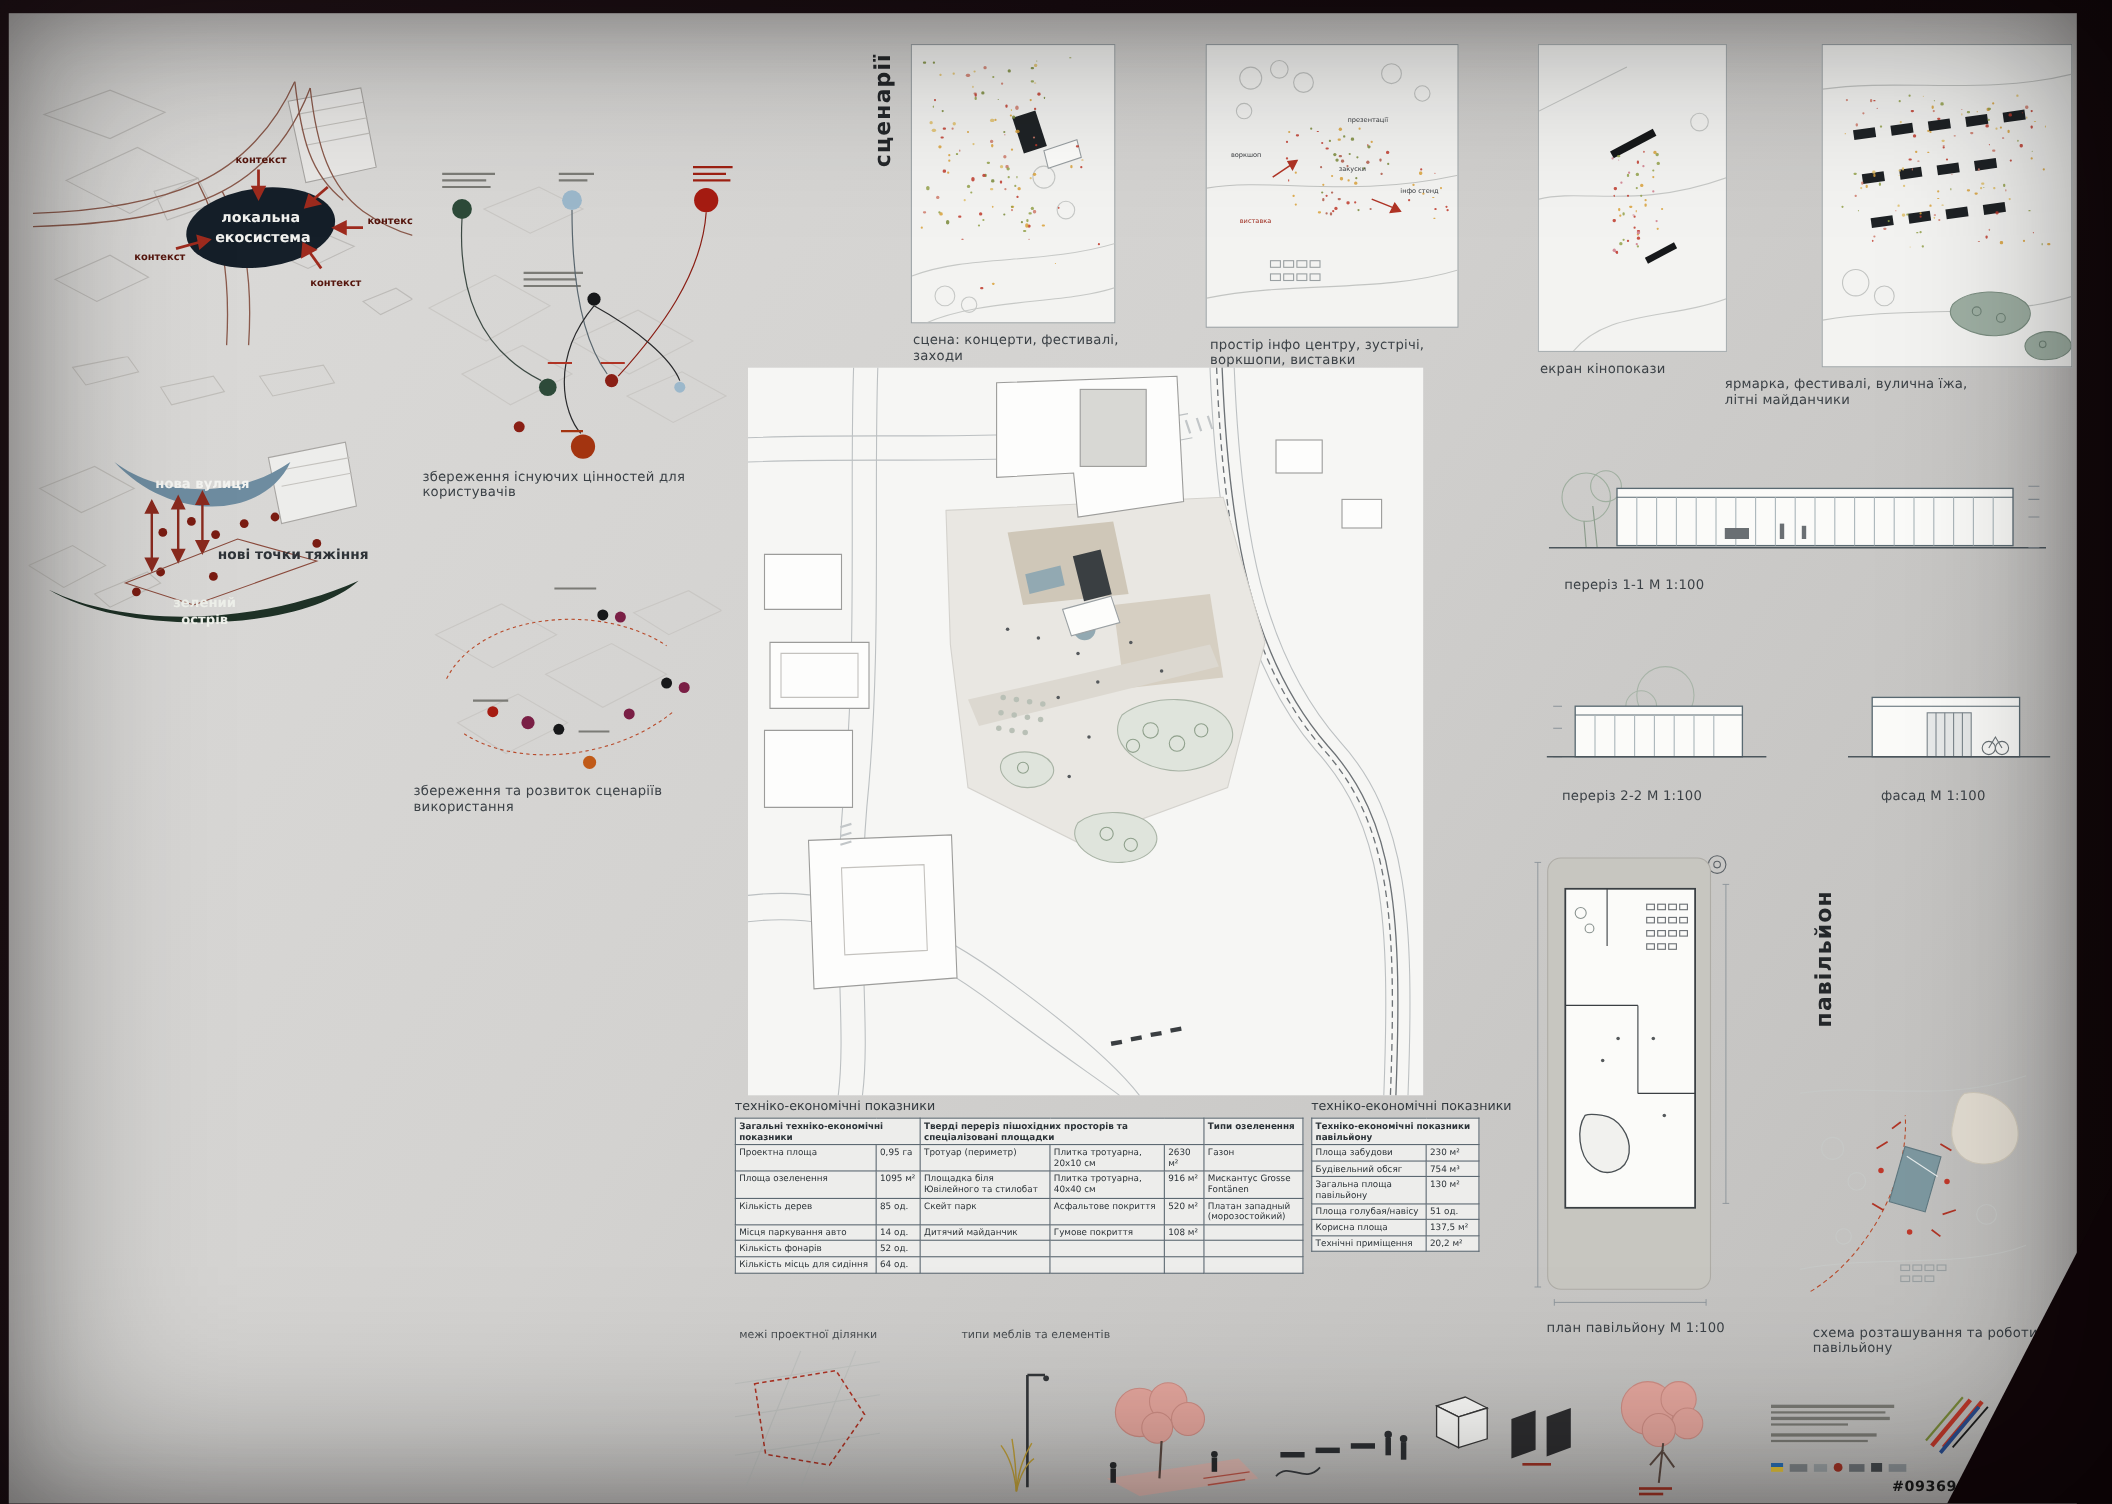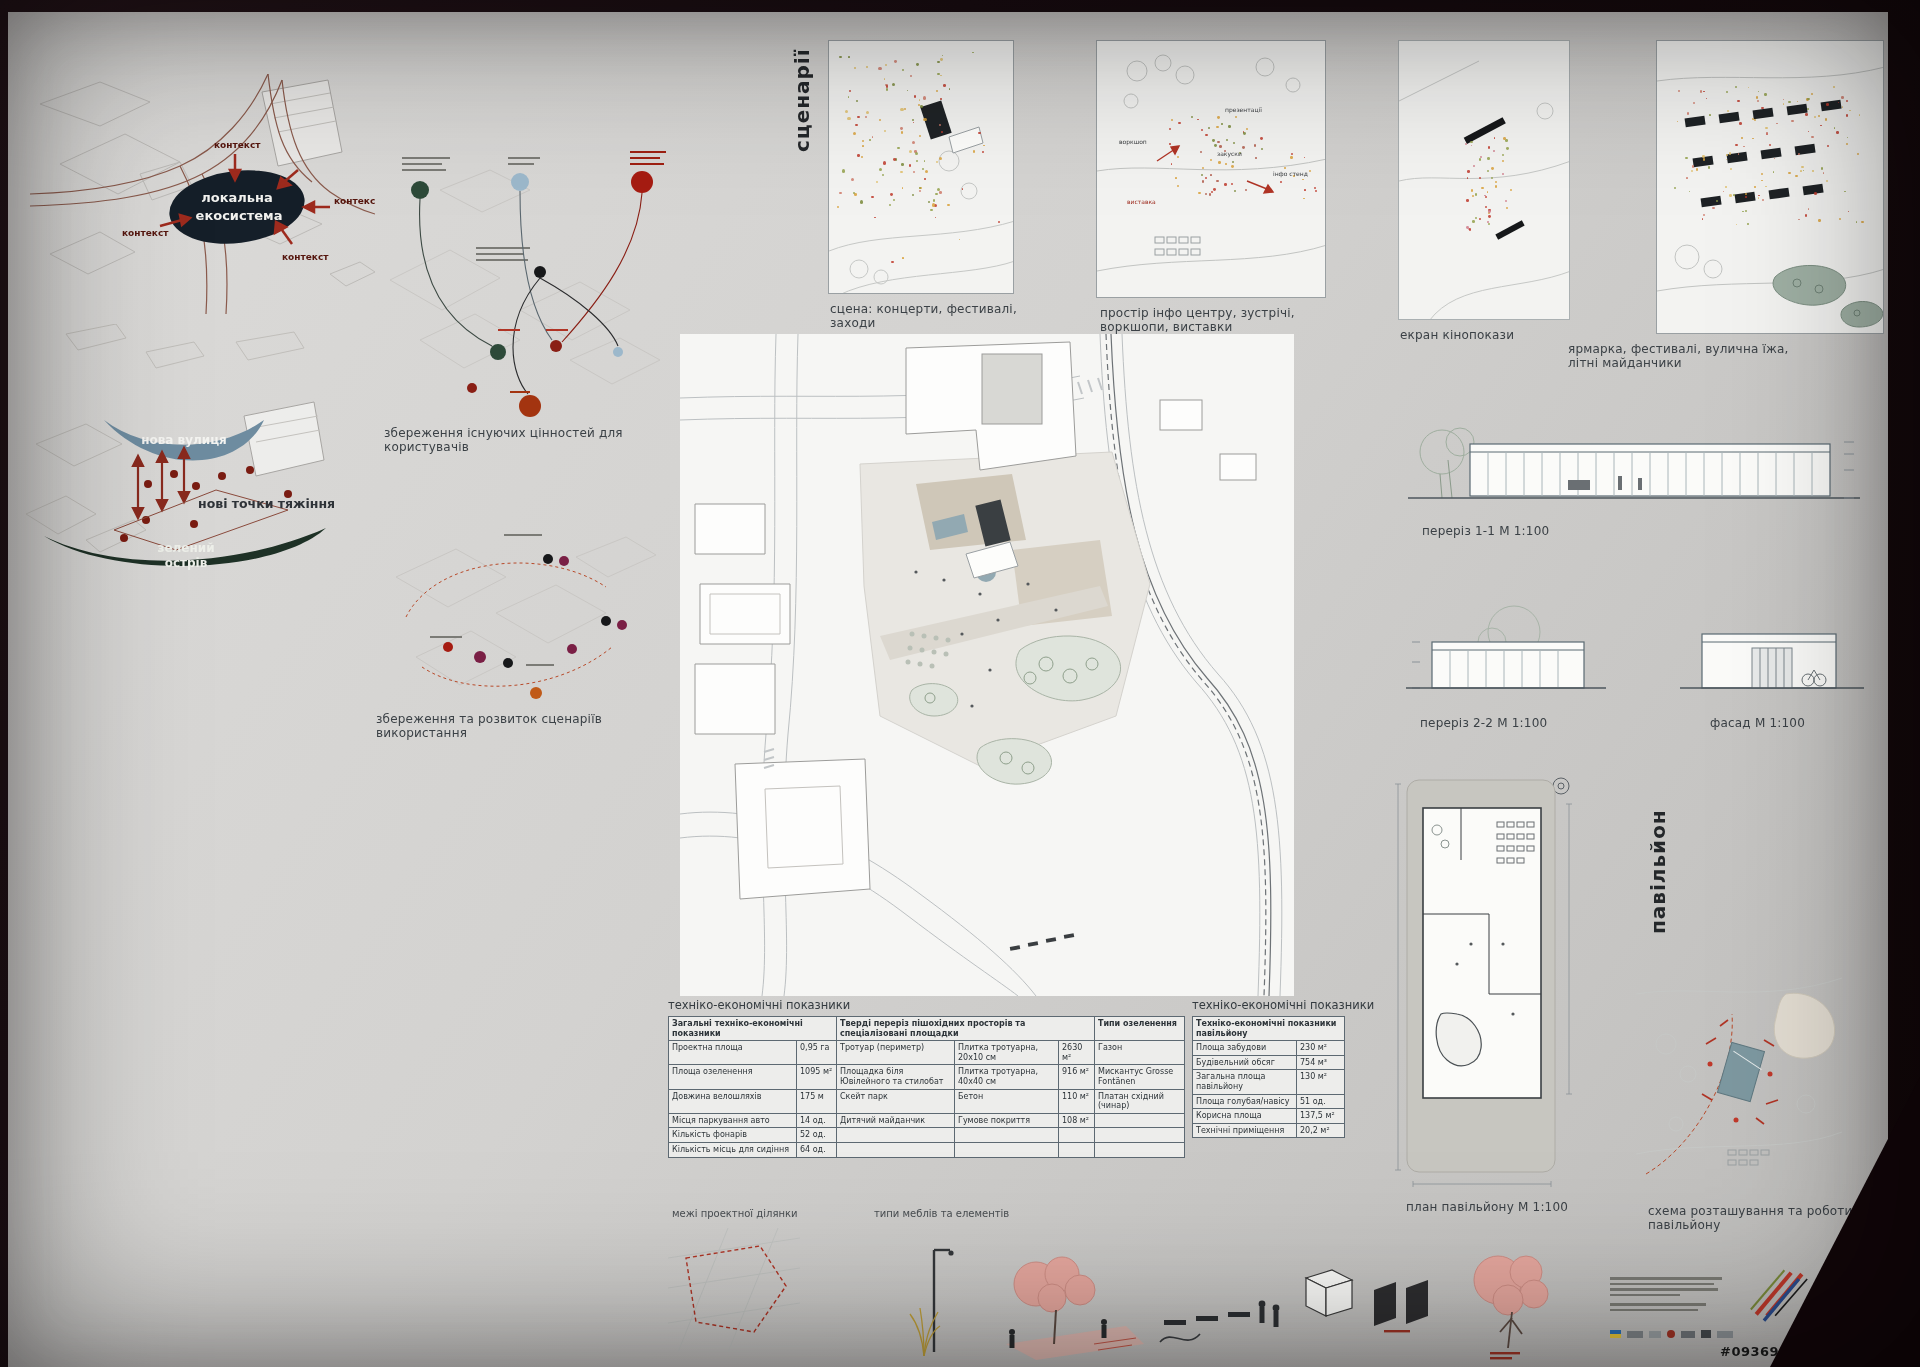--- a/index.html
+++ b/index.html
@@ -976,26 +976,26 @@
           </tr>
           <tr>
             <td>Площа озеленення</td>
             <td>1095 м²</td>
             <td>Площадка біля Ювілейного та стилобат</td>
             <td>Плитка тротуарна, 40х40 см</td>
             <td>916 м²</td>
             <td>Мискантус Grosse Fontänen</td>
           </tr>
           <tr>
-            <td>Довжина велошляхів</td>
-            <td>175 м</td>
+            <td>Кількість дерев</td>
+            <td>85 од.</td>
             <td>Скейт парк</td>
-            <td>Бетон</td>
-            <td>110 м²</td>
-            <td>Платан східний (чинар)</td>
+            <td>Асфальтове покриття</td>
+            <td>520 м²</td>
+            <td>Платан западный (морозостойкий)</td>
           </tr>
           <tr>
             <td>Місця паркування авто</td>
             <td>14 од.</td>
             <td>Дитячий майданчик</td>
             <td>Гумове покриття</td>
             <td>108 м²</td>
             <td></td>
           </tr>
           <tr>

